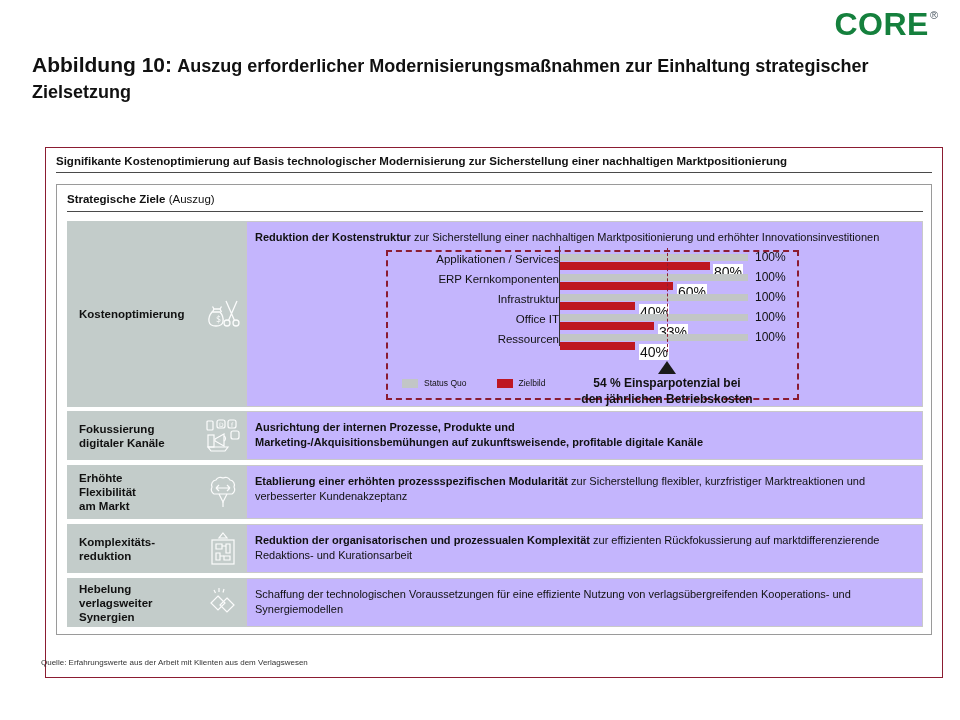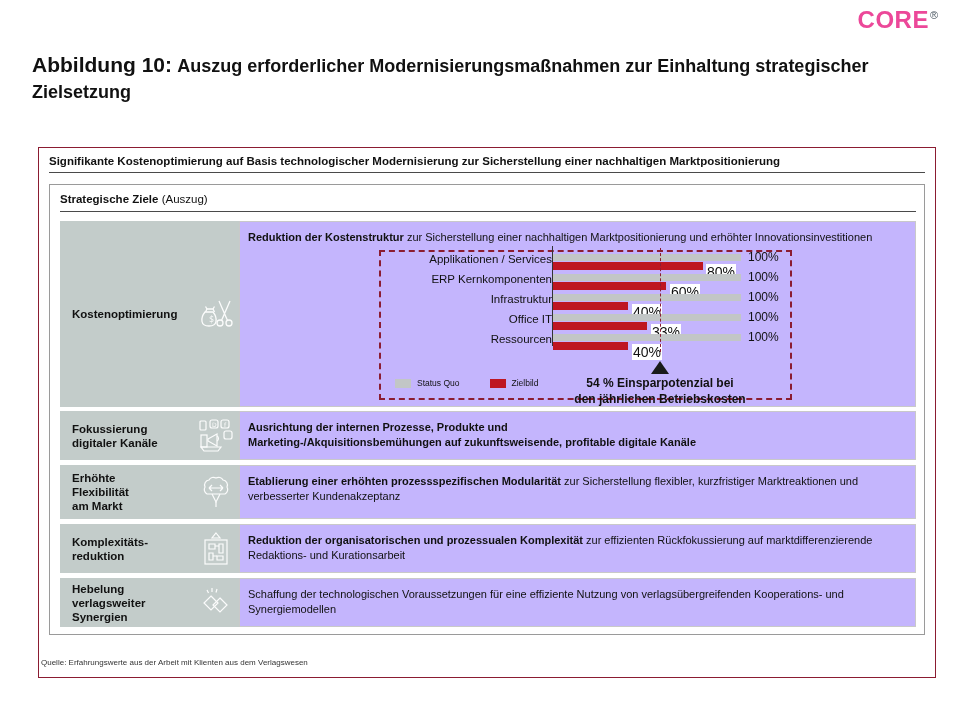--- a/index.html
+++ b/index.html
@@ -4,30 +4,30 @@
 <style>
   html,body{margin:0;padding:0;}
   body{
     width:960px;height:720px;background:#ffffff;
     font-family:"Liberation Sans", sans-serif;
     color:#111;overflow:hidden;position:relative;
   }
 
   
   #logo{position:absolute;right:22px;top:8px;display:flex;align-items:flex-start;}
-  #logo .word{font-size:24px;font-weight:bold;letter-spacing:0.5px;color:#ec4899;line-height:1;font-family:"Liberation Sans",sans-serif;}
+  #logo .word{font-size:32px;font-weight:bold;letter-spacing:0.5px;color:#15803d;line-height:1;font-family:"Liberation Sans",sans-serif;}
   #logo .reg{font-size:11px;color:#4b5762;margin-top:1px;margin-left:1px;}
 
   
   #title{position:absolute;left:32px;top:52px;width:860px;font-size:19px;line-height:25px;font-weight:bold;}
   #title .fig{font-size:21px;text-align:center;}
   #title .rest{font-size:18px;}
 
   
-  #panel{position:absolute;left:38px;top:147px;width:898px;height:531px;border:1.5px solid #8b1c31;background:#fff;box-sizing:border-box;}
+  #panel{position:absolute;left:45px;top:147px;width:898px;height:531px;border:1.5px solid #8b1c31;background:#fff;box-sizing:border-box;}
 
   #banner{position:absolute;left:10px;top:7px;width:876px;font-size:11.5px;font-weight:bold;padding-bottom:5px;border-bottom:1px solid #4a4a4a;}
 
   #inner{position:absolute;left:10px;top:36px;width:876px;height:451px;border:1px solid #9a9a9a;box-sizing:border-box;background:#fff;}
 
   #goalsHeader{position:absolute;left:10px;top:8px;width:856px;font-size:11.5px;padding-bottom:6px;border-bottom:1px solid #4a4a4a;}
   #goalsHeader b{font-weight:bold;}
   #goalsHeader span.sub{font-weight:normal;}
 
   

